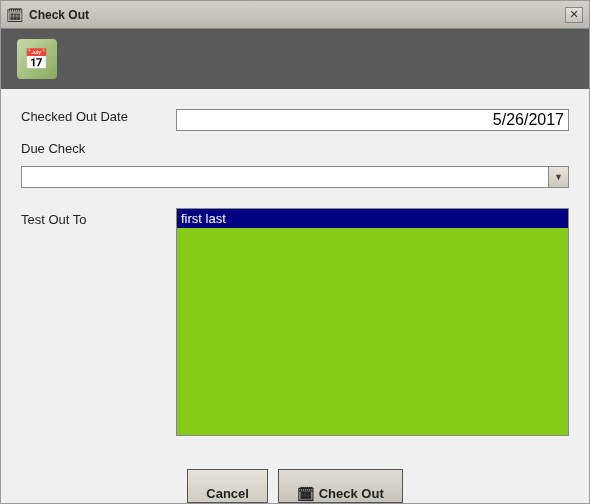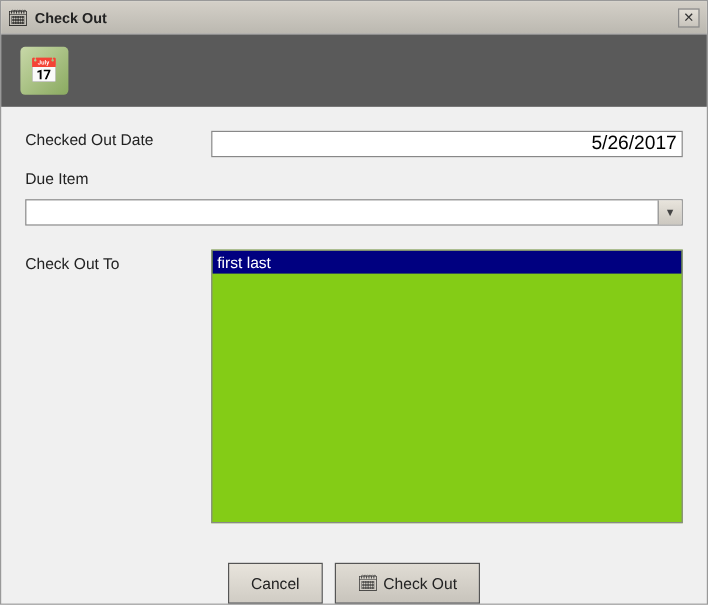--- a/index.html
+++ b/index.html
@@ -216,22 +216,22 @@
 
     .btn {
       height: 28px;
       padding: 16px 18px;
       border: 1px solid #555;
       background: linear-gradient(to bottom, #e8e4dc, #d0ccc4);
       cursor: pointer;
       font-size: 13px;
       color: #222;
       display: flex;
-      align-items: center;
       gap: 4px;
+      font-weight: bold;
     }
 
     .btn-checkout {
       background: linear-gradient(to bottom, #e0dcd4, #c8c4bc);
     }
 
     .btn-icon {
       font-size: 14px;
     }
   </style>
@@ -251,37 +251,37 @@
   </div>
 
   <div class="content">
 
     <div class="form-row">
       <span class="form-label">Checked Out Date</span>
       <input class="form-input" type="text" readonly="" value="5/26/2017" style="">
     </div>
 
     <div class="form-row">
-      <span class="form-label">Due Item</span>
+      <span class="form-label">Due Check</span>
     </div>
 
     <div class="form-row condition">
       <div class="form-select-wrapper">
         <select class="form-select">
           <option value=""></option>
           <option value="Good">Good</option>
           <option value="Fair">Fair</option>
           <option value="Poor">Poor</option>
         </select>
         <div class="select-arrow">▼</div>
       </div>
     </div>
 
     <div class="checkout-to-row">
-      <span class="checkout-to-label">Check Out To</span>
+      <span class="checkout-to-label">Test Out To</span>
       <div class="checkout-to-list">
         <span class="list-item-selected">first last</span>
       </div>
     </div>
 
   </div>
 
   <div class="button-row">
     <button class="btn">
       <span>Cancel</span>

